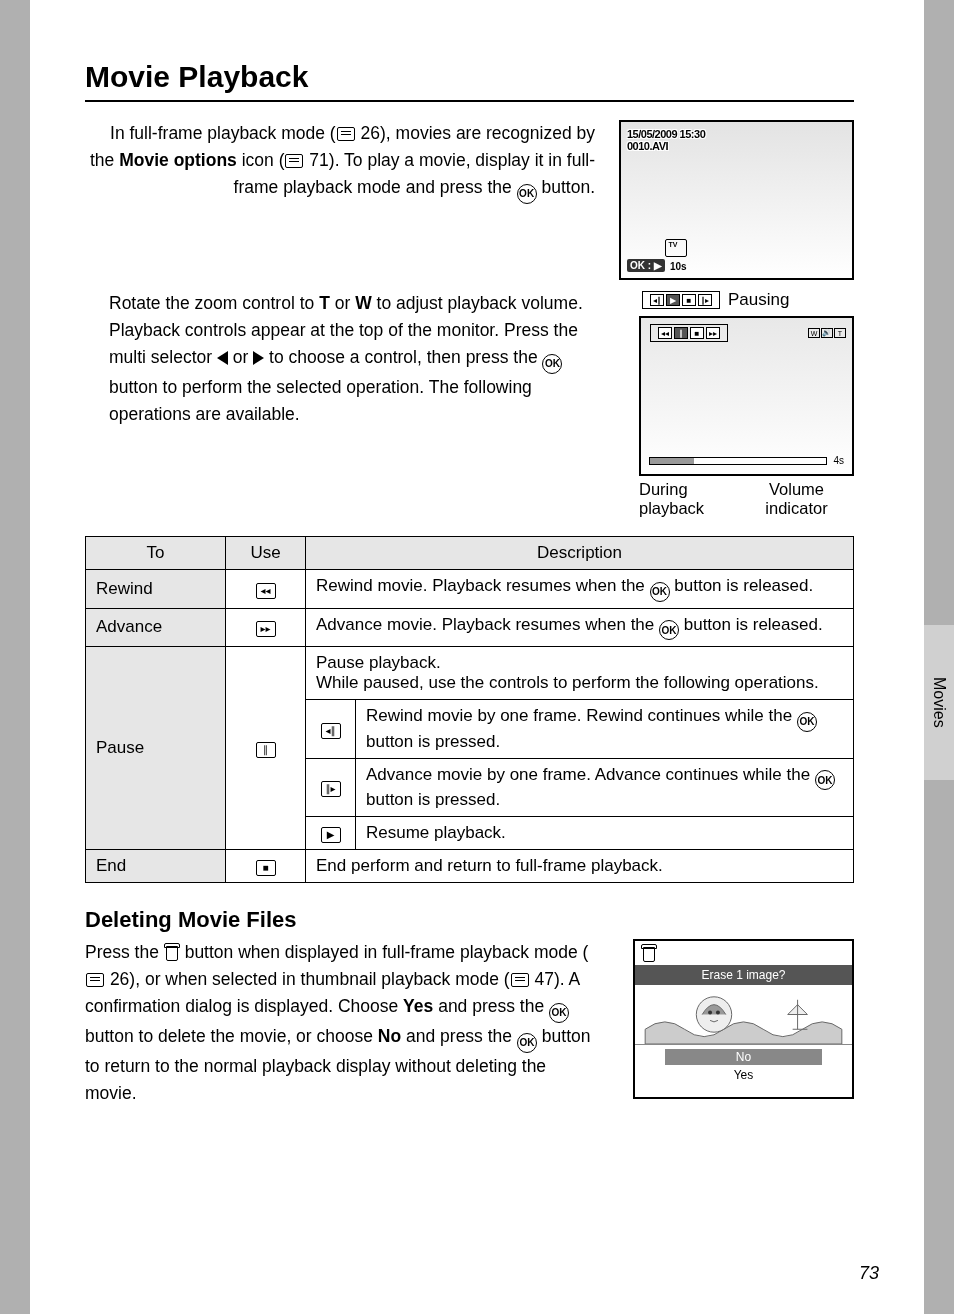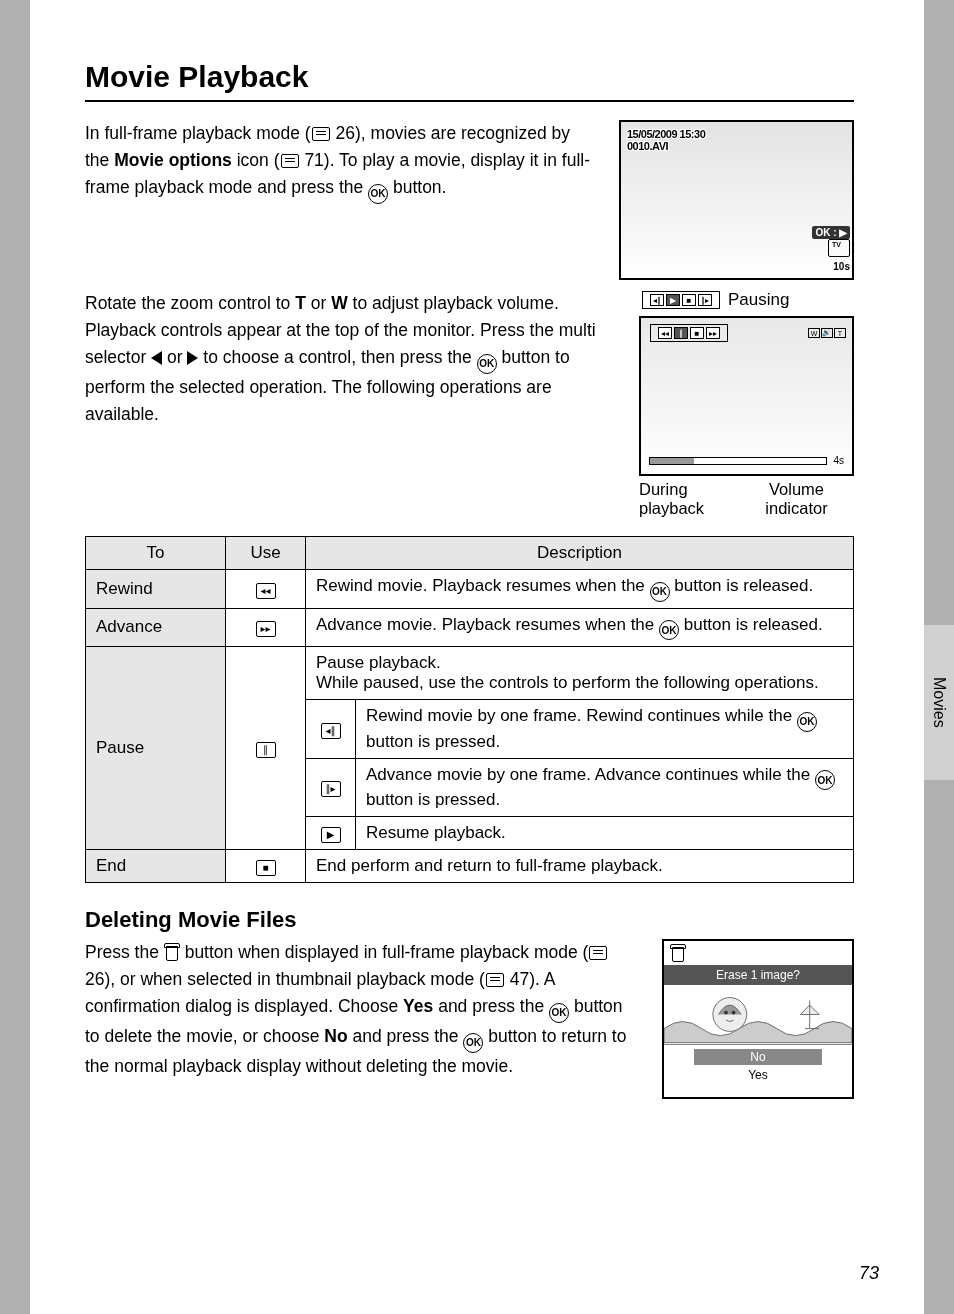--- a/index.html
+++ b/index.html
@@ -36,21 +36,21 @@
     color: #000;
   }
   h1 {
     font-size: 30px;
     font-weight: bold;
     border-bottom: 2px solid #000;
     padding-bottom: 6px;
     margin-bottom: 18px;
   }
   .intro-row { display: flex; gap: 24px; margin-bottom: 10px;}
-  .intro-text { flex: 1; font-size: 17.5px; line-height: 1.55; }
+  .intro-text { flex: 1; font-size: 17.5px; line-height: 1.55; text-align: right; }
   .intro-text p { margin-bottom: 4px; }
   .bold { font-weight: bold; }
   .ref-icon {
     display:inline-block;
     width:18px; height:14px;
     border:1.5px solid #000;
     border-radius:2px 2px 2px 2px;
     position:relative;
     vertical-align:-2px;
     margin:0 1px;
@@ -83,26 +83,26 @@
   .screen1 {
     width: 235px; height: 160px;
     border: 2px solid #000;
     background: linear-gradient(#e3e3e3,#fff);
     position: relative;
     font-size: 11px;
     padding:6px;
   }
   .screen1 .dt { font-weight:bold; letter-spacing:-0.5px; text-shadow:-1px -1px 0 #fff,1px -1px 0 #fff,-1px 1px 0 #fff,1px 1px 0 #fff;}
   .screen1 .fn { font-weight:bold; letter-spacing:-0.5px;text-shadow:-1px -1px 0 #fff,1px -1px 0 #fff,-1px 1px 0 #fff,1px 1px 0 #fff;}
-  .screen1 .bottom-row{position:absolute;bottom:6px;left:6px;right:2px;display:flex;justify-content:flex-start;align-items:flex-end;font-size:10px;font-weight:bold;flex-direction:column;}
+  .screen1 .bottom-row{position:absolute;bottom:6px;left:6px;right:2px;display:flex;justify-content:flex-start;align-items:flex-end;font-size:10px;font-weight:bold;}
   .tv-ic{width:22px;height:18px;border:1.5px solid #000;border-radius:2px;display:inline-block;margin-bottom:2px;position:relative;}
   .tv-ic::after{content:"TV";position:absolute;font-size:7px;top:1px;left:3px;}
   
   .row2 { display:flex; gap:24px; margin-top:10px;}
-  .row2-text{flex:1;font-size:17.5px;line-height:1.55;}
+  .row2-text{flex:1;font-size:17.5px;line-height:1.55;margin-left:24px;}
   .right-figs{width:215px;}
   .ctrl-bar{border:1.5px solid #000;display:flex;gap:2px;padding:2px;width:80px;justify-content:center;margin-left:3px;}
   .ctrl-bar.small{width:78px;font-size:9px;}
   .cbtn{border:1px solid #000;width:14px;height:12px;font-size:8px;display:flex;align-items:center;justify-content:center;background:#fff;}
   .cbtn.dark{background:#555;color:#fff;}
   .screen2{
     width:215px;height:160px;border:2px solid #000;background:linear-gradient(#e8e8e8,#fff);
     position:relative;padding:6px;font-size:10px;margin-top:6px;
   }
   .screen2 .toprow{display:flex;justify-content:space-between;}
@@ -122,21 +122,21 @@
   table.ops td.c2{width:80px;text-align:center;}
   .sq-icon{display:inline-flex;width:20px;height:16px;border:1.5px solid #000;border-radius:2px;align-items:center;justify-content:center;font-size:10px;line-height:1;}
   
   h2{font-size:22px;font-weight:bold;margin-top:24px;margin-bottom:6px;}
   .delete-row{display:flex;gap:33px;}
   .delete-text{flex:1;font-size:17.5px;line-height:1.55;}
   .trash-icon{display:inline-flex;width:16px;height:18px;position:relative;vertical-align:-3px;}
   .trash-icon::before{content:"";position:absolute;top:3px;left:2px;right:2px;bottom:0;border:1.5px solid #000;border-radius:0 0 2px 2px;}
   .trash-icon::after{content:"";position:absolute;top:0;left:0;right:0;height:3px;border:1.5px solid #000;border-radius:2px 2px 0 0;}
   
-  .screen3{width:192px;height:160px;border:2px solid #000;background:#fff;position:relative;font-size:12px;}
+  .screen3{width:221px;height:160px;border:2px solid #000;background:#fff;position:relative;font-size:12px;}
   .screen3 .hdr{height:24px;display:flex;align-items:center;padding-left:6px;}
   .screen3 .q{background:#555;color:#fff;text-align:center;padding:3px 0;font-size:12px;}
   .screen3 .scene{height:60px;position:relative;overflow:hidden;border-bottom:1px solid #888;}
   .scene svg{width:100%;height:100%;}
   .screen3 .opts{padding:4px 0;text-align:center;font-size:12px;}
   .screen3 .opt{padding:1px 0;}
   .screen3 .opt.no{background:#888;color:#fff;margin:0 30px 2px 30px;}
   
   .page-num{position:absolute;bottom:30px;right:45px;font-size:18px;font-style:italic;}
   .pause-row{display:flex;align-items:center;margin-bottom:4px;}

